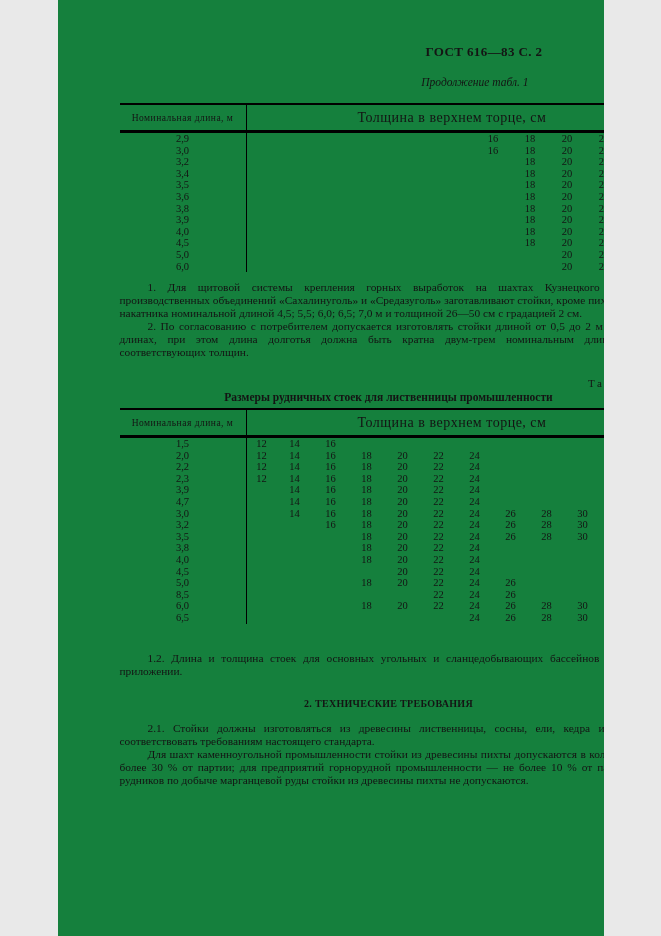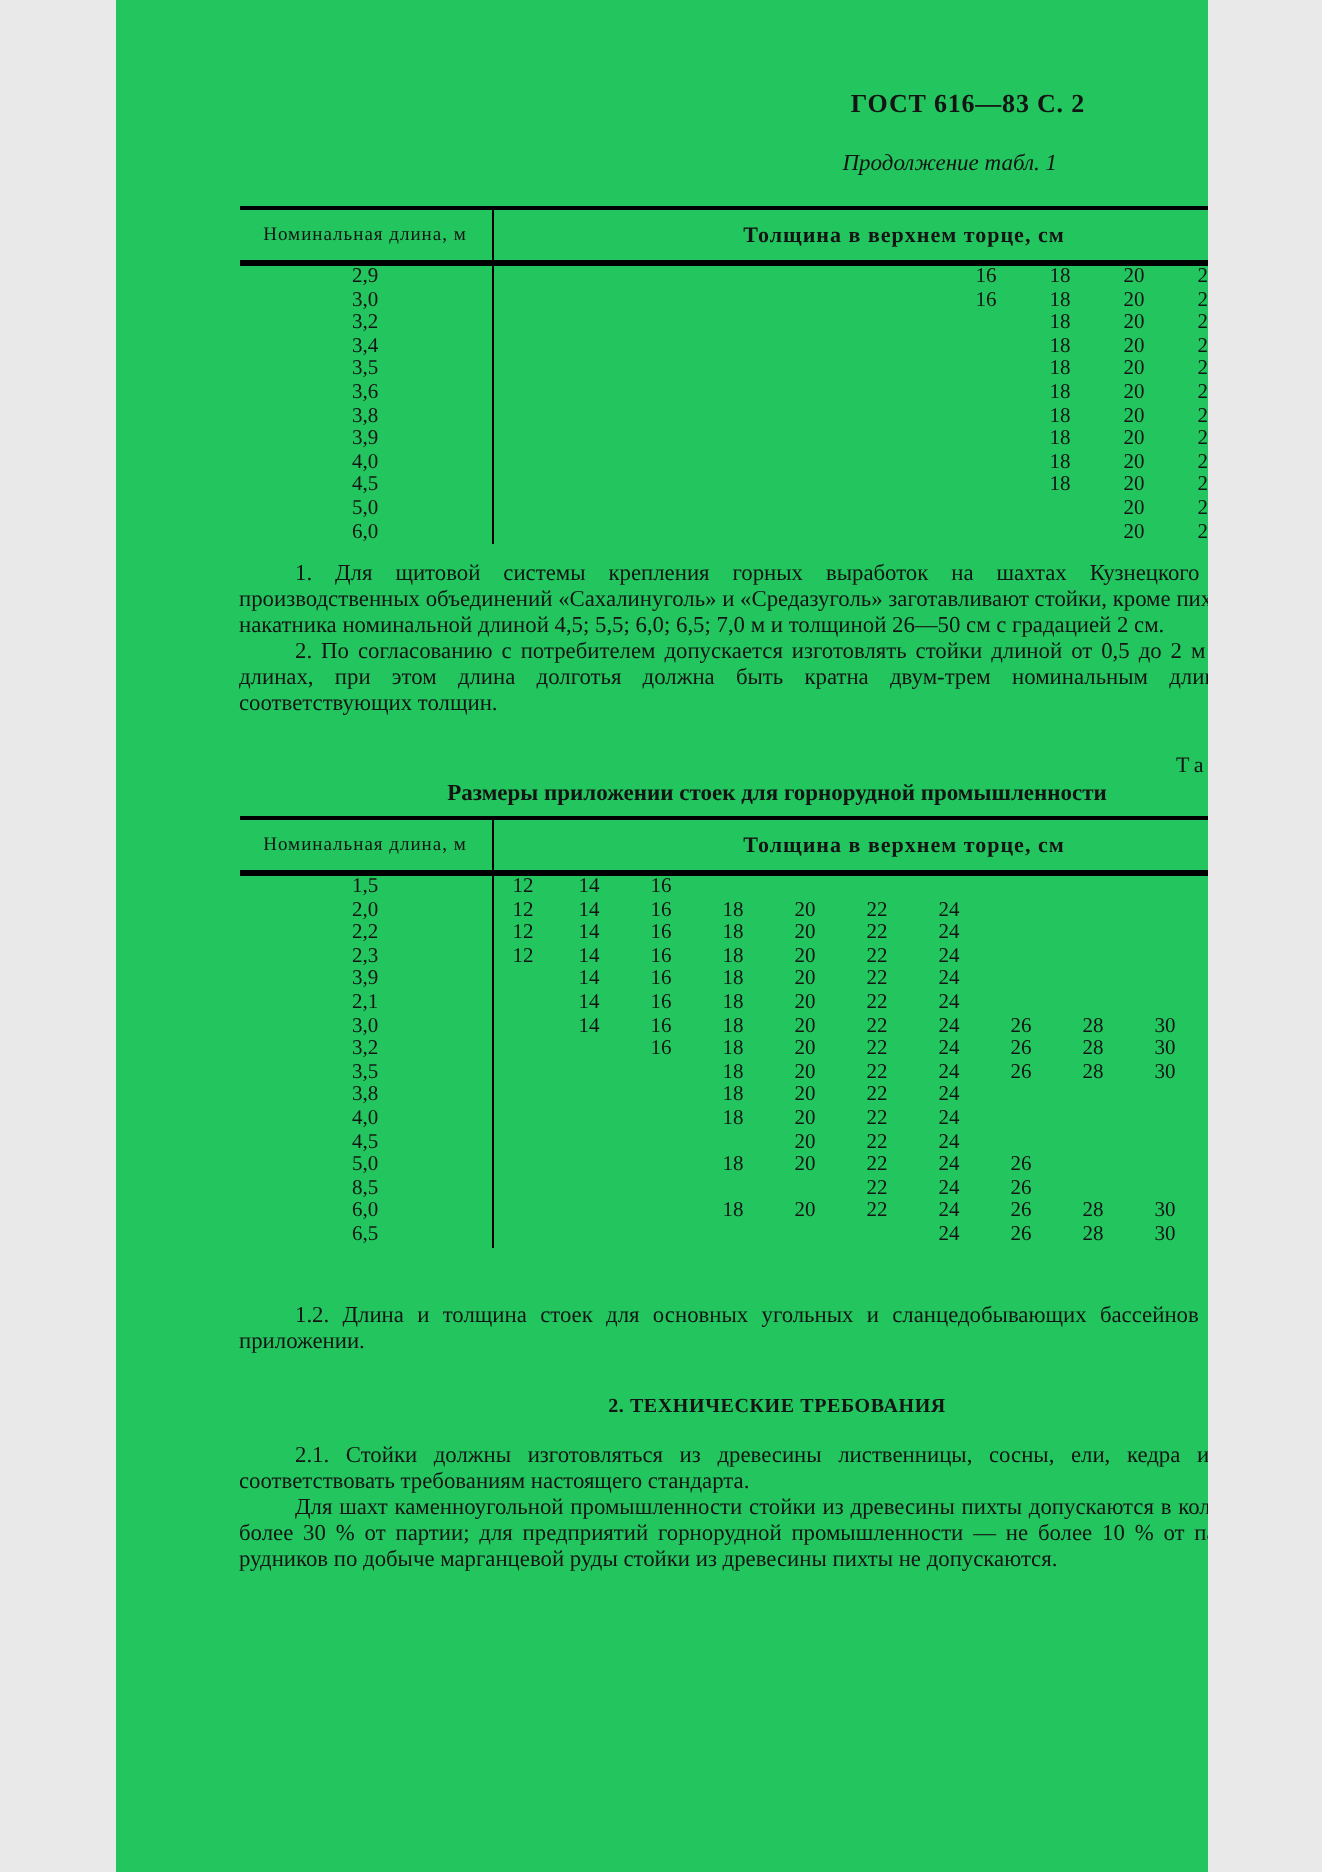--- a/index.html
+++ b/index.html
@@ -1,19 +1,19 @@
 <!DOCTYPE html>
 <html><head>
 <meta charset="utf-8">
 <style>
   html,body { margin:0; padding:0; background:#e9e9e9; }
   .page {
     position:relative;
     width:546px; height:936px;
-    background:#22c55e;
+    background:#15803d;
     font-family:"Liberation Serif", serif;
     color:#141414;
     overflow:hidden;
     margin:0 auto;
   }
 
   
   .doc-ref {
     position:absolute; top:44px; right:61px;
     font-size:13px; font-weight:bold; letter-spacing:0.4px;
@@ -26,21 +26,21 @@
   
   .gtable { position:absolute; left:62px; width:538px; border-top:2px solid #000; }
   .thead { display:flex; border-bottom:3px solid #000000; height:25px; }
   .th1 {
     width:126px; border-right:1.5px solid #000; flex:none;
     display:flex; align-items:center; justify-content:center;
     font-size:9.5px; letter-spacing:0.5px;
   }
   .th2 {
     flex:1; display:flex; align-items:center; justify-content:center;
-    font-size:11px; letter-spacing:0.5px;font-weight:bold;
+    font-size:14px; letter-spacing:0.5px;
   }
   .trow { display:flex; height:11.6px; font-size:10.5px; line-height:11.6px; }
   .cell { flex:none; text-align:center; }
   .label-cell { width:126px; border-right:1.5px solid #000; }
   .val { width:36px; }
 
   
   #table1-body .trow .cell:nth-child(2) { margin-left:228px; width:37px; }
   #table1-body .trow .val { width:37px; }
 
@@ -181,21 +181,21 @@
         </div>
       </div>
   </div>
 
   <div class="textblock" style="top:281px;">
     <p>1. Для щитовой системы крепления горных выработок на шахтах Кузнецкого бассейна, производственных объединений «Сахалинуголь» и «Средазуголь» заготавливают стойки, кроме пихтовых, для накатника номинальной длиной 4,5; 5,5; 6,0; 6,5; 7,0 м и толщиной 26—50 см с градацией 2 см.</p>
     <p>2. По согласованию с потребителем допускается изготовлять стойки длиной от 0,5 до 2 м в кратных длинах, при этом длина долготья должна быть кратна двум-трем номинальным длинам стоек соответствующих толщин.</p>
   </div>
 
   <div class="t2-label">Таблица 2</div>
-  <div class="t2-caption">Размеры приложении стоек для горнорудной промышленности</div>
+  <div class="t2-caption">Размеры рудничных стоек для лиственницы промышленности</div>
 
   <div class="gtable" style="top:408px;">
     <div class="thead">
       <div class="th1">Номинальная длина, м</div>
       <div class="th2">Толщина в верхнем торце, см</div>
     </div>
     <div id="table2-body">
         <div class="trow">
           <div class="cell label-cell">1,5</div>
           <div class="cell val">12</div>
@@ -260,21 +260,21 @@
           <div class="cell val">18</div>
           <div class="cell val">20</div>
           <div class="cell val">22</div>
           <div class="cell val">24</div>
           <div class="cell val"></div>
           <div class="cell val"></div>
           <div class="cell val"></div>
           <div class="cell val"></div>
         </div>
         <div class="trow">
-          <div class="cell label-cell">2,1</div>
+          <div class="cell label-cell">4,7</div>
           <div class="cell val"></div>
           <div class="cell val">14</div>
           <div class="cell val">16</div>
           <div class="cell val">18</div>
           <div class="cell val">20</div>
           <div class="cell val">22</div>
           <div class="cell val">24</div>
           <div class="cell val"></div>
           <div class="cell val"></div>
           <div class="cell val"></div>

